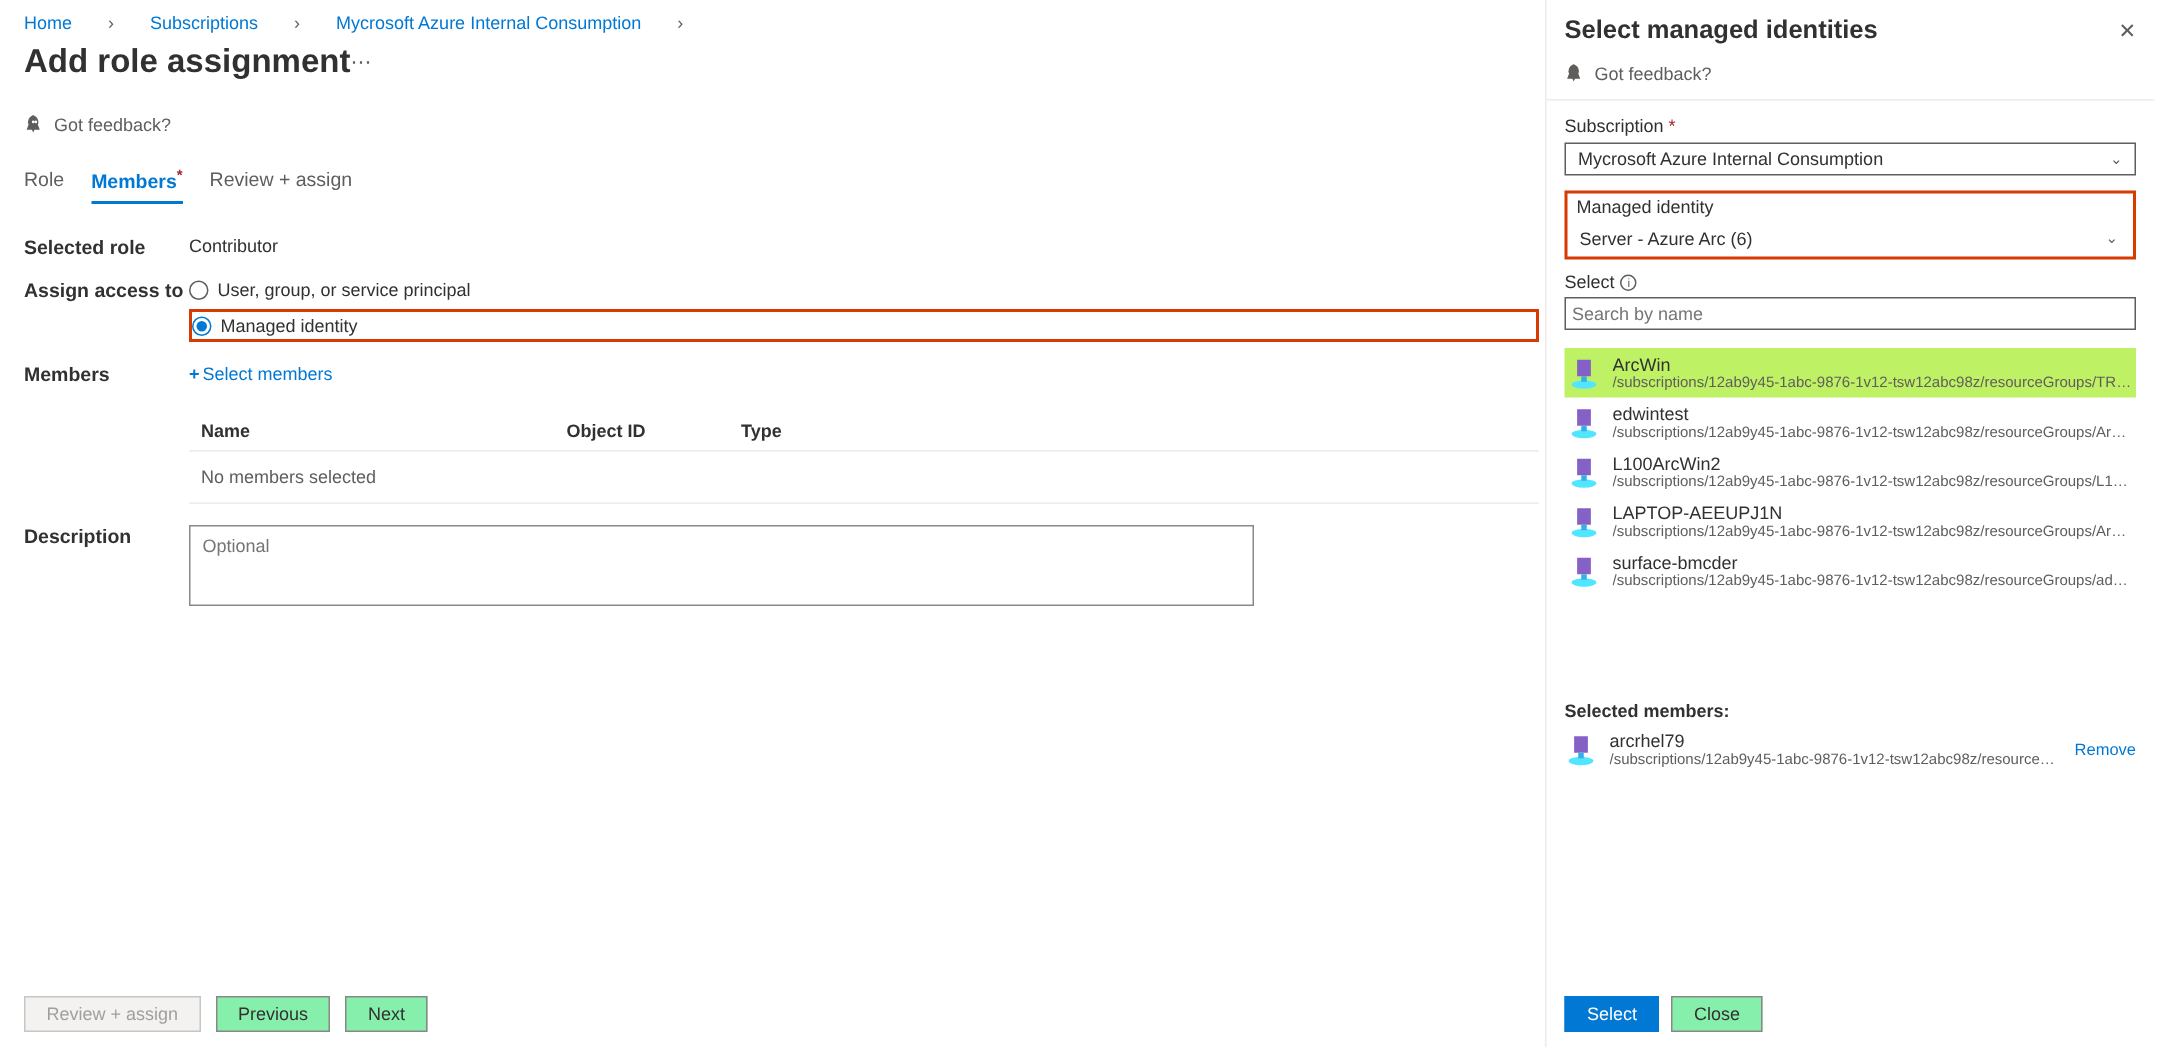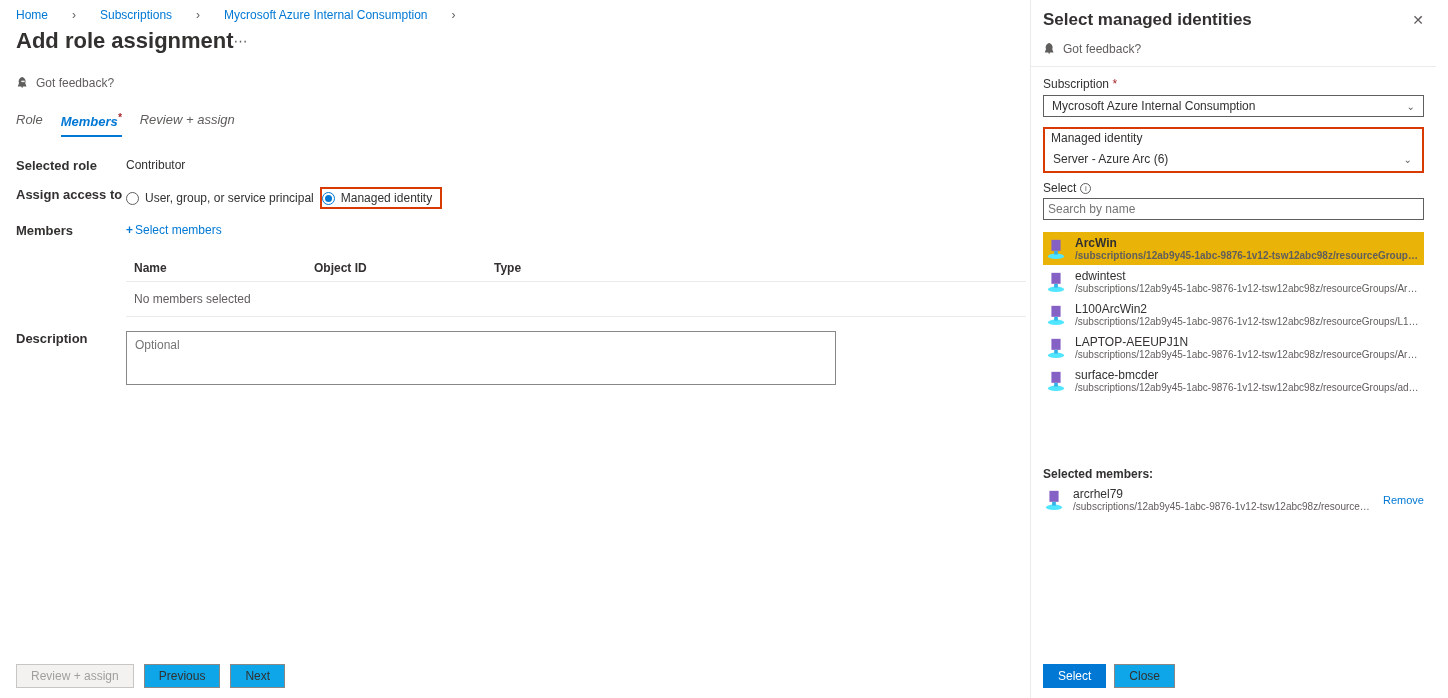--- a/index.html
+++ b/index.html
@@ -8,51 +8,51 @@
 .main-panel { position: absolute; left: 0; top: 0; width: 1042px; height: 698px; padding: 8px 16px; }
 .breadcrumb { display: flex; align-items: center; gap: 24px; font-size: 12px; color: #0078d4; }
 .breadcrumb .chev { color: #605e5c; }
 .page-title-row { display: flex; align-items: center; gap: 0; margin-top: 6px; }
 .page-title { font-size: 22px; font-weight: 600; color: #323130; }
 .ellipsis-btn { color: #605e5c; font-size: 14px; cursor: pointer; }
 
 .feedback-row { display: flex; align-items: center; gap: 6px; margin-top: 22px; color: #605e5c; font-size: 12px; }
 .feedback-icon { width: 14px; height: 14px; fill: #605e5c; }
 
-.tabs { display: flex; gap: 18px; margin-top: 22px; border-bottom: 1px solid transparent; font-style: italic; }
+.tabs { display: flex; gap: 18px; margin-top: 22px; border-bottom: 1px solid transparent; }
 .tab { font-size: 13px; color: #605e5c; padding-bottom: 6px; cursor: pointer; }
 .tab.active { color: #0078d4; border-bottom: 2px solid #0078d4; font-weight: 600; }
 .tab .req { color: #a4262c; font-size: 10px; vertical-align: super; }
 
 .form-area { margin-top: 20px; }
 .form-row { display: flex; margin-bottom: 14px; }
 .form-label { width: 110px; font-size: 13px; color: #323130; font-weight: 600; }
 .form-value { flex: 1; font-size: 12px; color: #323130; }
 
-.radio-group { display: flex; flex-direction: row; gap: 6px; }
+.radio-group { display: flex; flex-direction: column; gap: 6px; }
 .radio-opt { display: flex; align-items: center; gap: 6px; font-size: 12px; cursor: pointer; }
 .radio-circle { width: 13px; height: 13px; border: 1px solid #605e5c; border-radius: 50%; display: inline-flex; align-items: center; justify-content: center; }
 .radio-opt.selected .radio-circle { border-color: #0078d4; }
 .radio-opt.selected .radio-circle::after { content: ""; width: 7px; height: 7px; background: #0078d4; border-radius: 50%; }
 .highlight-box { display: inline-flex; align-items: center; padding: 2px 8px 2px 0; border: 2px solid #d83b01; }
 
 .select-members-link { color: #0078d4; font-size: 12px; cursor: pointer; display: inline-flex; align-items: center; gap: 2px; }
 .plus-icon { color: #0078d4; font-weight: 600; }
 
 .members-table { margin-top: 18px; border-bottom: 1px solid #edebe9; }
 .table-header { display: flex; gap: 0; padding: 6px 8px; border-bottom: 1px solid #edebe9; font-weight: 600; font-size: 12px; }
 .col-name { width: 180px; }
-.col-obj { width: 180px; }
+.col-obj { width: 180px; text-align: center; }
 .col-type { width: 180px; }
 .table-empty { padding: 10px 8px; font-size: 12px; color: #605e5c; }
 
 .desc-textarea { width: 710px; height: 54px; border: 1px solid #8a8886; padding: 6px 8px; font-size: 12px; font-family: inherit; resize: none; color: #605e5c; }
 
 .footer-bar { position: absolute; bottom: 10px; left: 16px; display: flex; gap: 10px; }
-.btn { border: 1px solid #8a8886; background: #0ea5e9; padding: 4px 14px; font-size: 12px; cursor: pointer; color: #323130; }
+.btn { border: 1px solid #8a8886; background: #86efac; padding: 4px 14px; font-size: 12px; cursor: pointer; color: #323130; }
 .btn.disabled { color: #a19f9d; border-color: #c8c6c4; background: #f3f2f1; cursor: default; }
 .btn.primary { background: #0078d4; color: #fff; border-color: #0078d4; }
 
 
 .side-panel { position: absolute; right: 12px; top: 0; width: 406px; height: 698px; border-left: 1px solid #edebe9; background: #fff; display: flex; flex-direction: column; }
 .side-header { display: flex; justify-content: space-between; align-items: center; padding: 10px 12px 6px 12px; }
 .side-title { font-size: 17px; font-weight: 600; }
 .close-x { font-size: 14px; color: #605e5c; cursor: pointer; }
 .side-feedback { display: flex; align-items: center; gap: 6px; padding: 6px 12px 10px 12px; color: #605e5c; font-size: 12px; border-bottom: 1px solid #edebe9; }
 
@@ -64,21 +64,21 @@
 
 .mi-block { margin-top: 10px; }
 .mi-highlight { border: 2px solid #d83b01; padding: 2px; }
 
 .select-label-row { margin-top: 8px; display: flex; align-items: center; gap: 4px; font-size: 12px; color: #323130; }
 .info-icon { width: 11px; height: 11px; border: 1px solid #605e5c; border-radius: 50%; font-size: 8px; display: inline-flex; align-items: center; justify-content: center; color: #605e5c; }
 .search-input { width: 100%; border: 1px solid #605e5c; padding: 3px 4px; font-size: 12px; margin-top: 3px; }
 
 .identity-list { margin-top: 12px; }
 .identity-row { display: flex; align-items: center; gap: 8px; padding: 4px 2px; cursor: pointer; }
-.identity-row.selected { background: #eab308; font-weight: bold; }
+.identity-row.selected { background: #bef264; }
 .identity-icon { width: 22px; height: 22px; flex-shrink: 0; }
 .identity-text { flex: 1; min-width: 0; }
 .identity-name { font-size: 12px; color: #323130; white-space: nowrap; overflow: hidden; text-overflow: ellipsis; }
 .identity-path { font-size: 10px; color: #605e5c; white-space: nowrap; overflow: hidden; text-overflow: ellipsis; }
 
 .selected-members { margin-top: 70px; }
 .sel-title { font-size: 12px; font-weight: 600; margin-bottom: 6px; }
 .sel-row { display: flex; align-items: center; gap: 8px; }
 .remove-link { color: #0078d4; font-size: 11px; cursor: pointer; flex-shrink: 0; }
 

